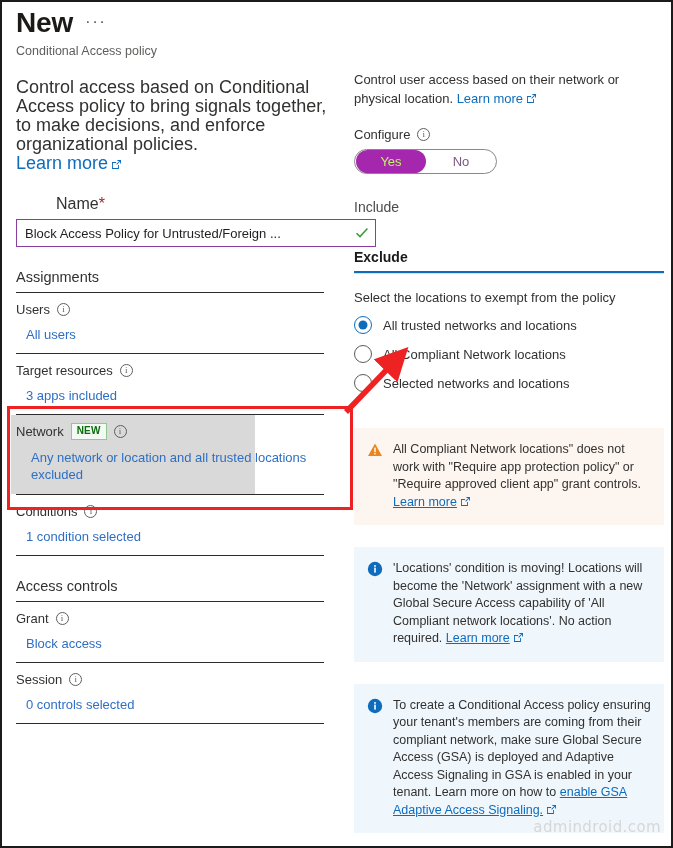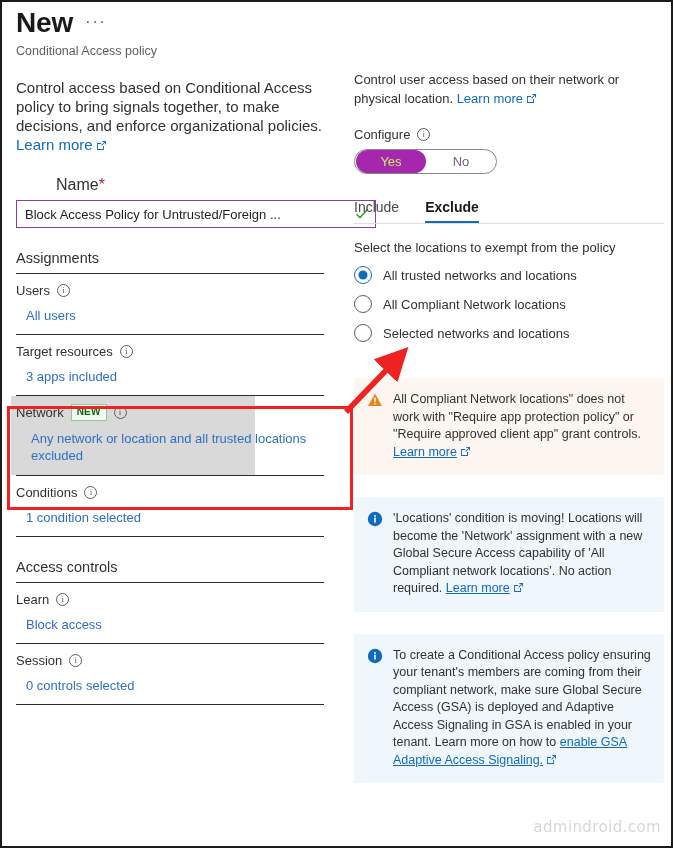--- a/index.html
+++ b/index.html
@@ -53,21 +53,21 @@
   }
   .hdr-sub {
     font-size: 12.5px;
     color: #605e5c;
     margin-top: 3px;
     line-height: 16px;
   }
 
   
   .para {
-    font-size: 15px;
+    font-size: 18px;
     color: #323130;
     line-height: 19px;
     margin-top: 19px;
   }
   .link {
     color: #0f6cbd;
     text-decoration: none;
     cursor: pointer;
   }
   .ext-ico {
@@ -242,20 +242,21 @@
     border-radius: 12px;
     margin: 0 0 0 1px;
   }
   .toggle .seg.off { color: #7a5a82; }
 
   .tabs {
     display: flex;
     gap: 26px;
     margin-top: 25px;
     border-bottom: none;
+    flex-direction: column;
   }
   .tab {
     font-size: 14px;
     color: #4b4b4b;
     padding-bottom: 8px;
     cursor: pointer;
     position: relative;
   }
   .tab.active {
     color: #1b1a19;
@@ -412,21 +413,21 @@
       </div>
       <div class="grp-val">1 condition selected</div>
     </div>
     <div class="rule"></div>
 
     <div class="sec-title">Access controls</div>
     <div class="rule"></div>
 
     <div class="grp">
       <div class="grp-head">
-        <span>Learn</span>
+        <span>Grant</span>
         <span class="info-ico"></span>
       </div>
       <div class="grp-val">Block access</div>
     </div>
     <div class="rule"></div>
 
     <div class="grp">
       <div class="grp-head">
         <span>Session</span>
         <span class="info-ico"></span>

